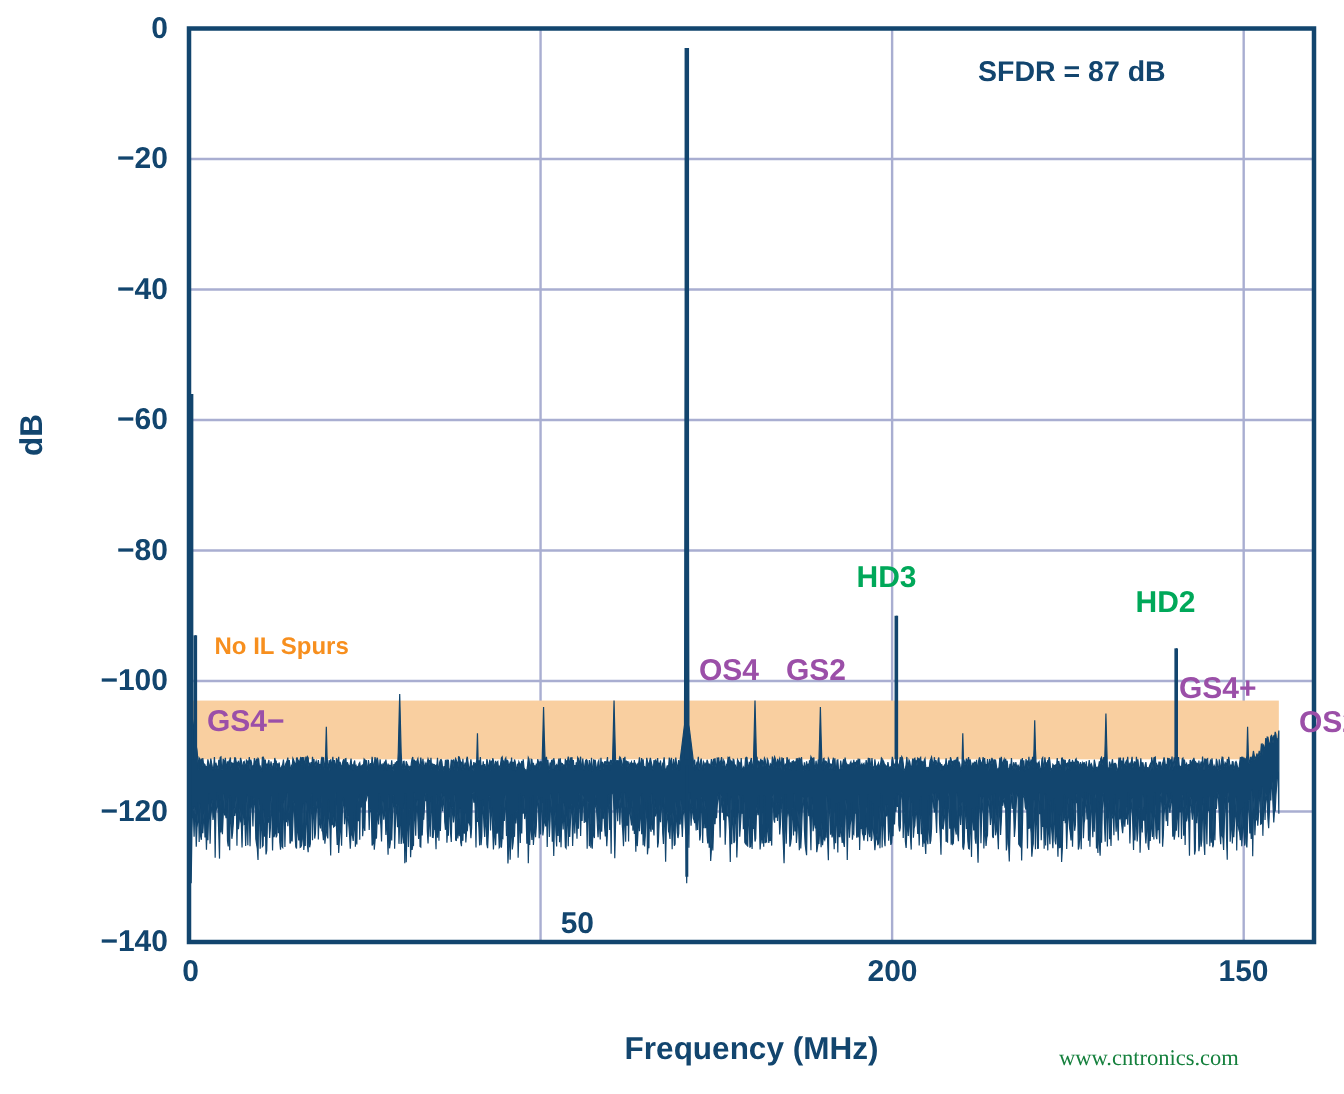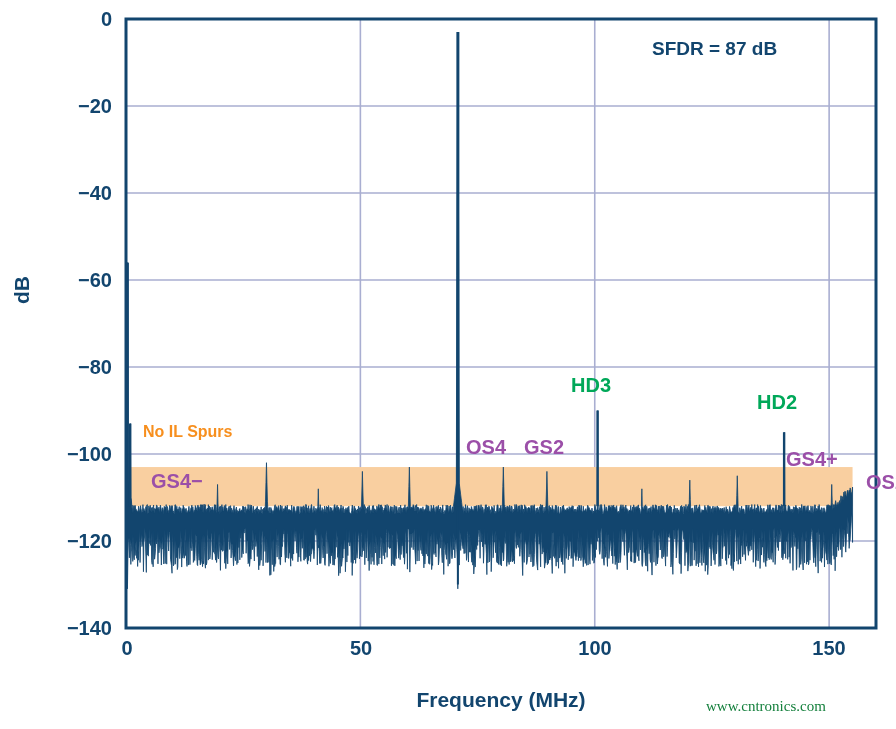--- a/index.html
+++ b/index.html
@@ -145,28 +145,28 @@
       <div class="ytick">−100</div>
     </div>
   <div class="ytick-wrap" style="top:531px;">
       <div class="ytick">−120</div>
     </div>
   <div class="ytick-wrap" style="top:618px;">
       <div class="ytick">−140</div>
     </div>
 
   <div class="xtick" style="left:92px;  top:638px;">0</div>
-  <div class="xtick" style="left:326px; top:638px;">50</div>
-  <div class="xtick" style="left:560px; top:638px;">100</div>
+  <div class="xtick" style="left:326px; top:606px;text-align:right;">50</div>
+  <div class="xtick" style="left:560px; top:638px;">200</div>
   <div class="xtick" style="left:794px; top:638px;">150</div>
 
   <div class="annot" style="left:652px; top:37px;text-align:center;">SFDR = 87 dB</div>
 
   <div class="lbl lbl-orange" style="left:143px; top:424px;">No IL Spurs</div>
-  <div class="lbl lbl-purple" style="left:151px; top:471px;">GS4−</div>
+  <div class="lbl lbl-purple" style="left:138px; top:471px;">GS4−</div>
   <div class="lbl lbl-purple" style="left:466px; top:437px;">OS4</div>
   <div class="lbl lbl-purple" style="left:524px; top:437px;">GS2</div>
   <div class="lbl lbl-green" style="left:571px; top:375px;">HD3</div>
   <div class="lbl lbl-green" style="left:757px; top:392px;">HD2</div>
   <div class="lbl lbl-purple" style="left:786px; top:449px;">GS4+</div>
   <div class="lbl lbl-purple" style="left:866px; top:472px;">OS2</div>
 
   <div class="watermark">www.cntronics.com</div>
 
 </div>

